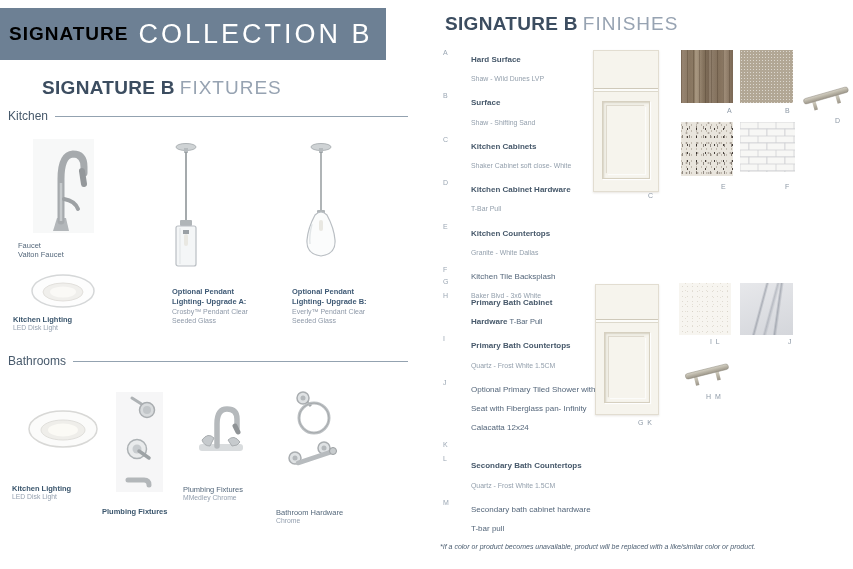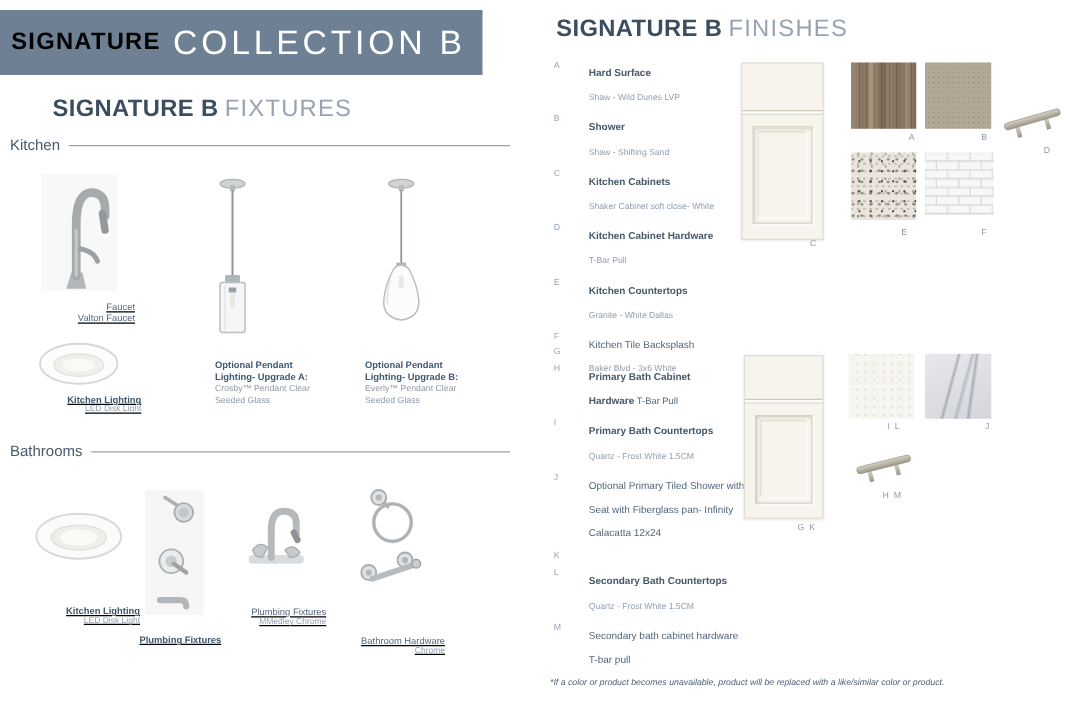--- a/index.html
+++ b/index.html
@@ -22,21 +22,21 @@
 
   
   .rule-row { position:absolute; left:8px; width:400px; display:flex; align-items:center; gap:7px; }
   .rule-row .rlabel { font-size:12px; color:#47596b; white-space:nowrap; }
   .rule-row .rline  { flex:1; height:1px; background:#93a2b0; }
   .rule-kitchen   { top:109px;align-items:center; }
   .rule-bathrooms { top:354px; }
 
   
   .fig { position:absolute; }
-  .flabel { position:absolute; text-align:right; line-height:1.25;text-decoration:underline; }
+  .flabel { position:absolute; text-align:left; line-height:1.25; }
   .flabel .t   { font-size:7.5px; color:#55687b; }
   .flabel .tb  { font-size:7.5px; font-weight:700; color:#3b566d; }
   .flabel .s   { font-size:6.8px; color:#939fae; }
   .plabel { position:absolute; text-align:left; line-height:1.3; }
   .plabel .tb { display:block; font-size:7.5px; font-weight:700; color:#3f5a75; }
   .plabel .s  { display:block; font-size:7px; color:#8e99a8; }
   .shower-bg { background:#f6f6f7; }
 
   
   .flist { position:absolute; width:170px; }
@@ -243,21 +243,21 @@
   </div>
 
   <div class="flist list1">
     <div class="fitem">
       <span class="fletter">A</span>
       <span class="ftext"><span class="ft-title">Hard Surface</span><br>
       <span class="ft-sub">Shaw - Wild Dunes LVP</span></span>
     </div>
     <div class="fitem">
       <span class="fletter">B</span>
-      <span class="ftext"><span class="ft-title">Shower</span><br>
+      <span class="ftext"><span class="ft-title">Surface</span><br>
       <span class="ft-sub">Shaw - Shifting Sand</span></span>
     </div>
     <div class="fitem">
       <span class="fletter">C</span>
       <span class="ftext"><span class="ft-title">Kitchen Cabinets</span><br>
       <span class="ft-sub">Shaker Cabinet soft close- White</span></span>
     </div>
     <div class="fitem">
       <span class="fletter">D</span>
       <span class="ftext"><span class="ft-title">Kitchen Cabinet Hardware</span><br>

